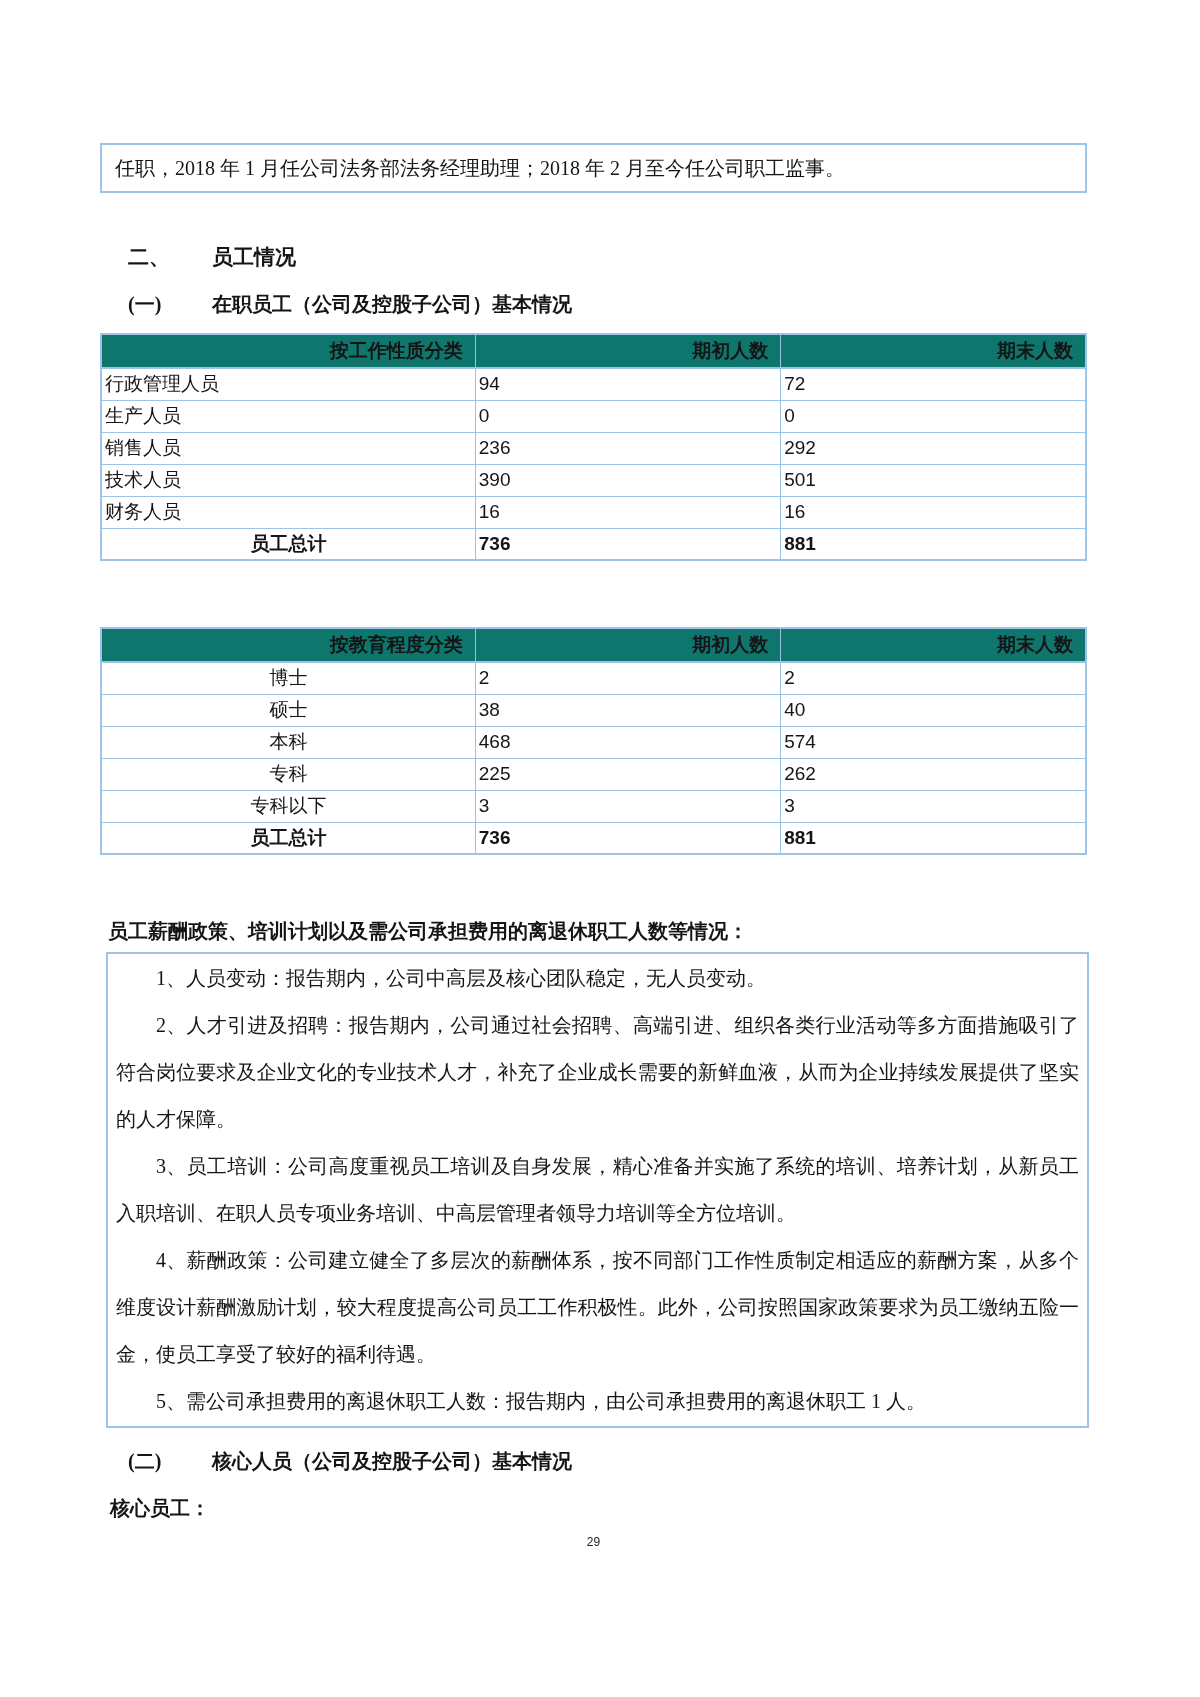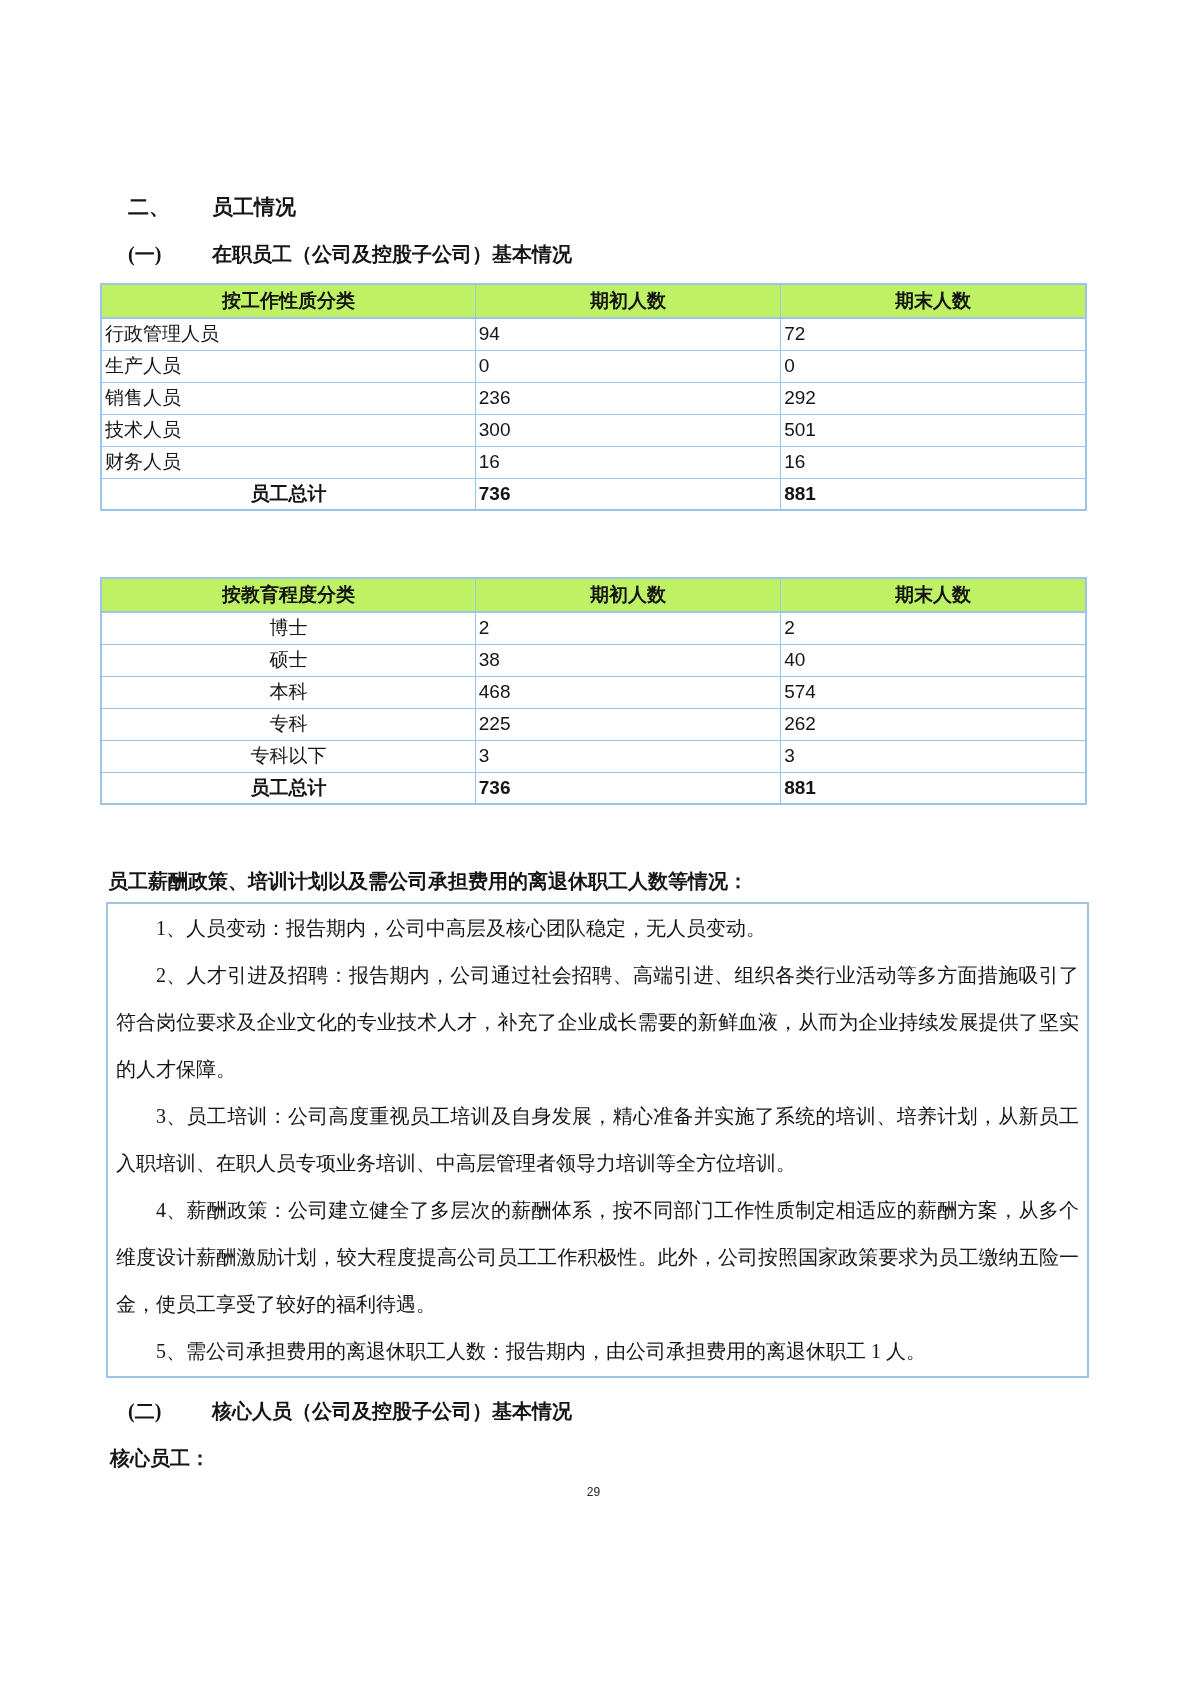--- a/index.html
+++ b/index.html
@@ -32,24 +32,24 @@
   table.emp {
     width:987px; margin-top:15px;
     border-collapse:collapse; table-layout:fixed;
     border:2px solid #9dc3e6;
   }
   table.emp.second { margin-top:66px; }
   table.emp col.c1 { width:38%; }
   table.emp col.c2 { width:31%; }
   table.emp col.c3 { width:31%; }
   table.emp th {
-    background:#bef264;
+    background:#0f766e;
     border:1px solid #9dc3e6;
     border-bottom:2px solid #9dc3e6;
-    height:34px; font-size:19px; font-weight:bold; text-align:center;
+    height:34px; font-size:19px; font-weight:bold; text-align:right;
     padding:0 12px;
   }
   table.emp td {
     border:1px solid #9dc3e6;
     height:32px; font-size:19px;
     padding:0 3px;
   }
   table.emp td.num {
     font-family:"Liberation Sans","DejaVu Sans",sans-serif;
     font-size:19px;
@@ -76,20 +76,23 @@
     margin-top:13px; width:987px; text-align:center;
     font-family:"Liberation Sans","DejaVu Sans",sans-serif;
     font-size:12px; color:#222;
   }
 </style>
 </head>
 <body>
 
 <div class="content">
 
+  <div class="intro-box">
+    <span>任职，2018 年 1 月任公司法务部法务经理助理；2018 年 2 月至今任公司职工监事。</span>
+  </div>
 
   <div class="h1">
     <span class="hnum">二、</span>
     <span>员工情况</span>
   </div>
 
   <div class="h2">
     <span class="hnum">(一)</span>
     <span>在职员工（公司及控股子公司）基本情况</span>
   </div>
@@ -118,21 +121,21 @@
         <td class="num">0</td>
         <td class="num">0</td>
       </tr>
       <tr>
         <td class="label">销售人员</td>
         <td class="num">236</td>
         <td class="num">292</td>
       </tr>
       <tr>
         <td class="label">技术人员</td>
-        <td class="num">300</td>
+        <td class="num">390</td>
         <td class="num">501</td>
       </tr>
       <tr>
         <td class="label">财务人员</td>
         <td class="num">16</td>
         <td class="num">16</td>
       </tr>
       <tr class="total">
         <td class="label">员工总计</td>
         <td class="num">736</td>

